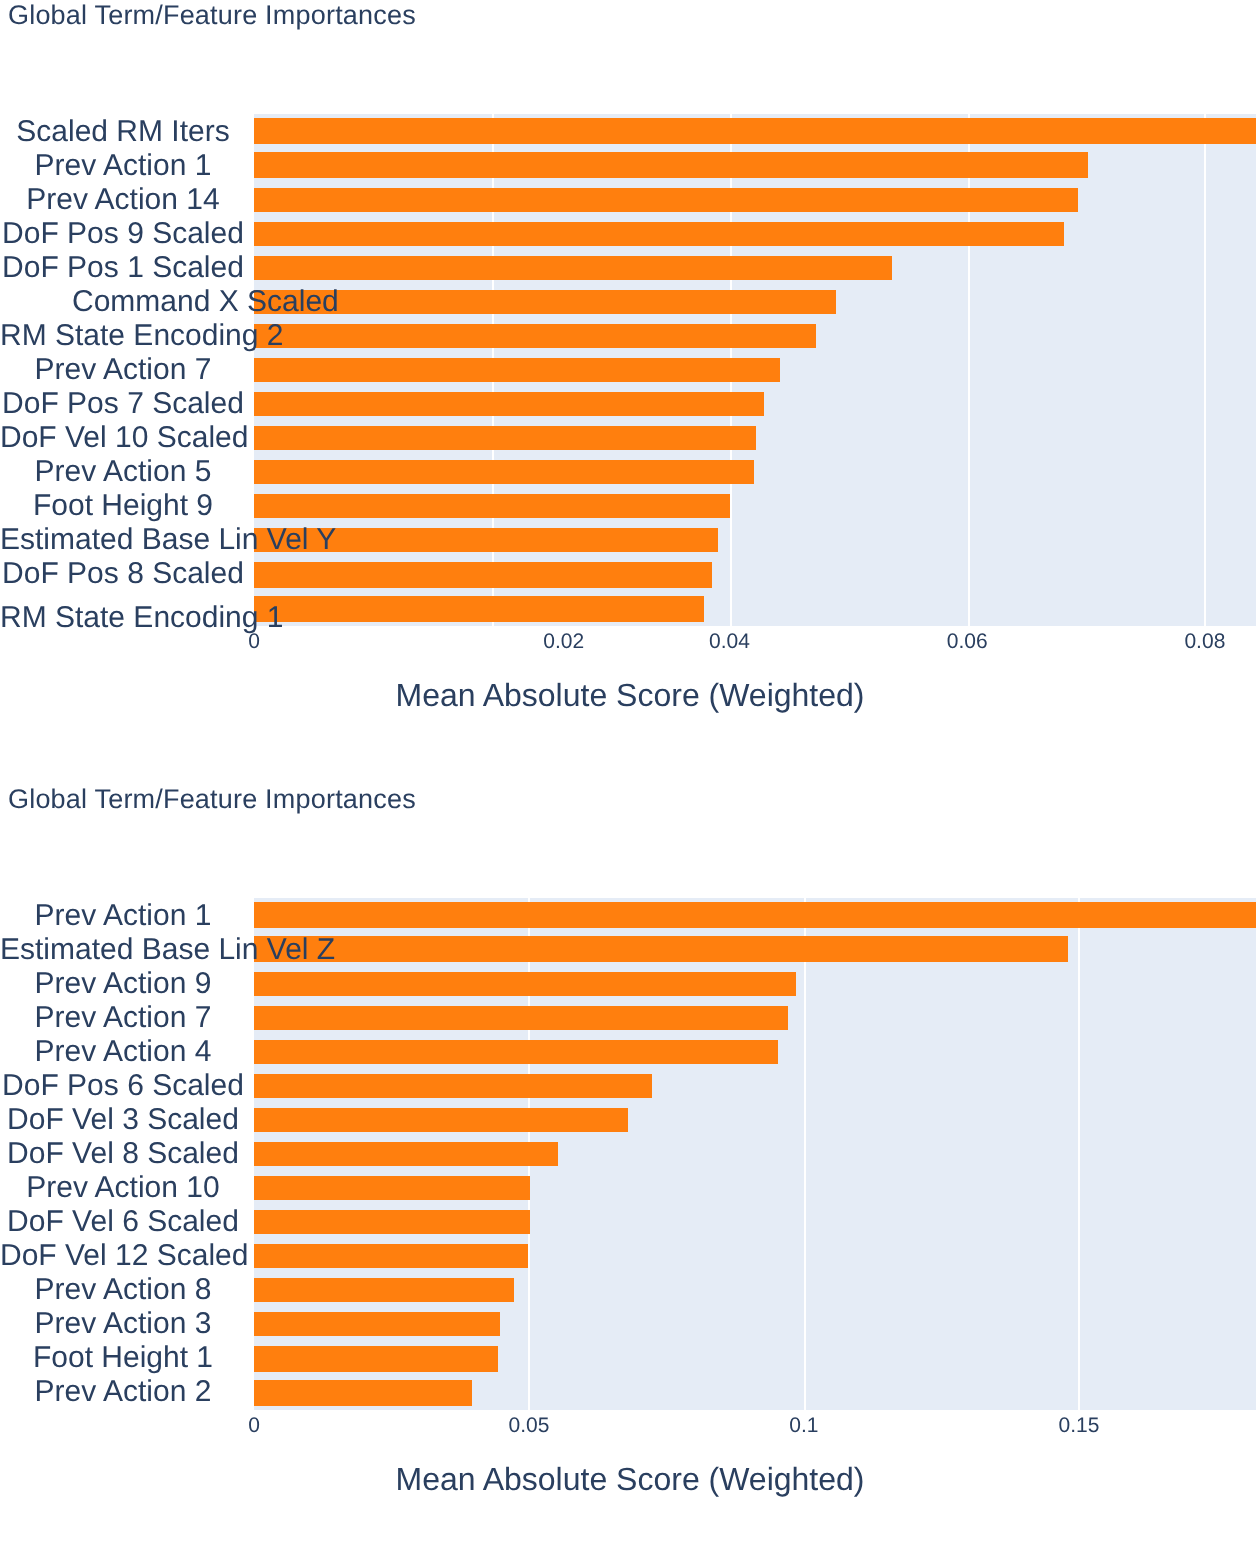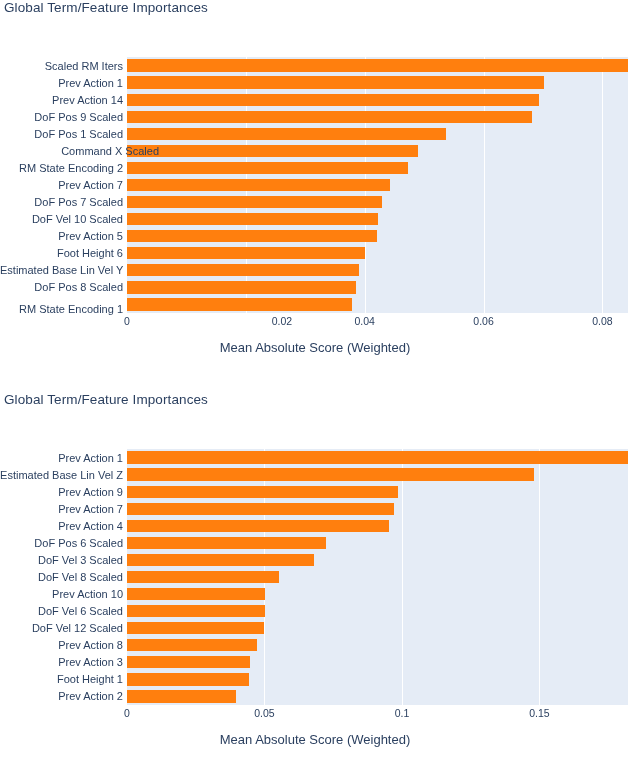--- a/index.html
+++ b/index.html
@@ -64,41 +64,41 @@
   }
   .bar {
     height: 100%;
     background: #FF7F0E;
   }
 
   .ytick {
     position: absolute;
     left: 0;
     width: 123px;
-    text-align: right;
-    font-size: 11px;
+    text-align: center;
+    font-size: 15px;
     color: #2a3f5f;
     white-space: nowrap;
     transform: translateY(-50%);
   }
 
   .xtick {
     position: absolute;
     font-size: 10.5px;
     color: #2a3f5f;
     white-space: nowrap;
     transform: translateX(-50%);
   }
 
   .axis-title {
     position: absolute;
     width: 630px;
     left: 0;
     text-align: center;
-    font-size: 13px;
+    font-size: 16px;
     color: #2a3f5f;
   }
   #xaxis-title-1 { top: 340px; }
   #xaxis-title-2 { top: 340px; }
 
   .xticks-row { position: absolute; left: 0; width: 630px; }
   #xticks-1 { top: 315px; height: 14px; }
   #xticks-2 { top: 315px; height: 14px; }
 </style>
 </head>
@@ -166,21 +166,21 @@
       <div class="ytick" style="top: 82.6px;">Prev Action 1</div>
       <div class="ytick" style="top: 99.6667px;">Prev Action 14</div>
       <div class="ytick" style="top: 116.733px;">DoF Pos 9 Scaled</div>
       <div class="ytick" style="top: 133.8px;">DoF Pos 1 Scaled</div>
       <div class="ytick" style="top: 150.867px; padding-left: 36px;">Command X Scaled</div>
       <div class="ytick" style="top: 167.933px;">RM State Encoding 2</div>
       <div class="ytick" style="top: 185px;">Prev Action 7</div>
       <div class="ytick" style="top: 202.067px;">DoF Pos 7 Scaled</div>
       <div class="ytick" style="top: 219.133px;">DoF Vel 10 Scaled</div>
       <div class="ytick" style="top: 236.2px;">Prev Action 5</div>
-      <div class="ytick" style="top: 253.267px;">Foot Height 6</div>
+      <div class="ytick" style="top: 253.267px;">Foot Height 9</div>
       <div class="ytick" style="top: 270.333px;">Estimated Base Lin Vel Y</div>
       <div class="ytick" style="top: 287.4px;">DoF Pos 8 Scaled</div>
       <div class="ytick" style="top: 309px;">RM State Encoding 1</div>
     </div>
   <div class="xticks-row" id="xticks-1">
       <div class="xtick" style="left: 127px;">0</div>
       <div class="xtick" style="left: 245.861px; margin-left: 36px;">0.02</div>
       <div class="xtick" style="left: 364.722px;">0.04</div>
       <div class="xtick" style="left: 483.584px;">0.06</div>
       <div class="xtick" style="left: 602.445px;">0.08</div>

